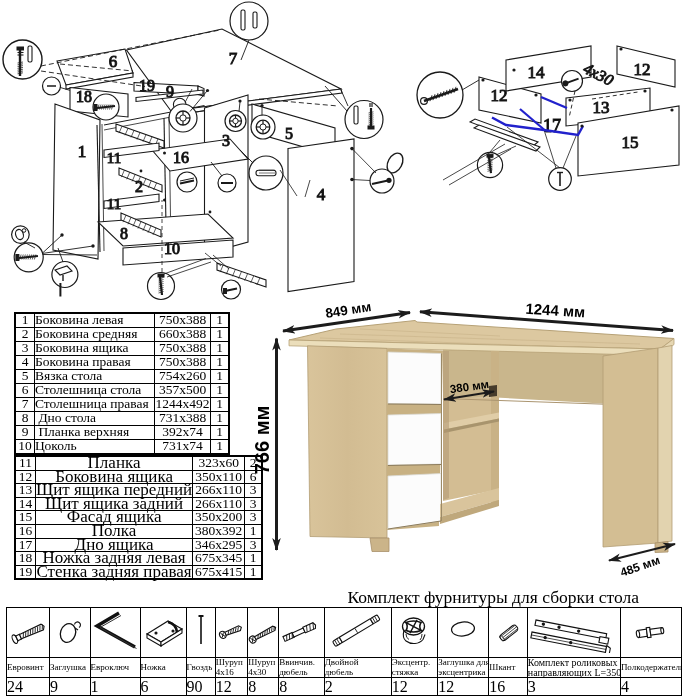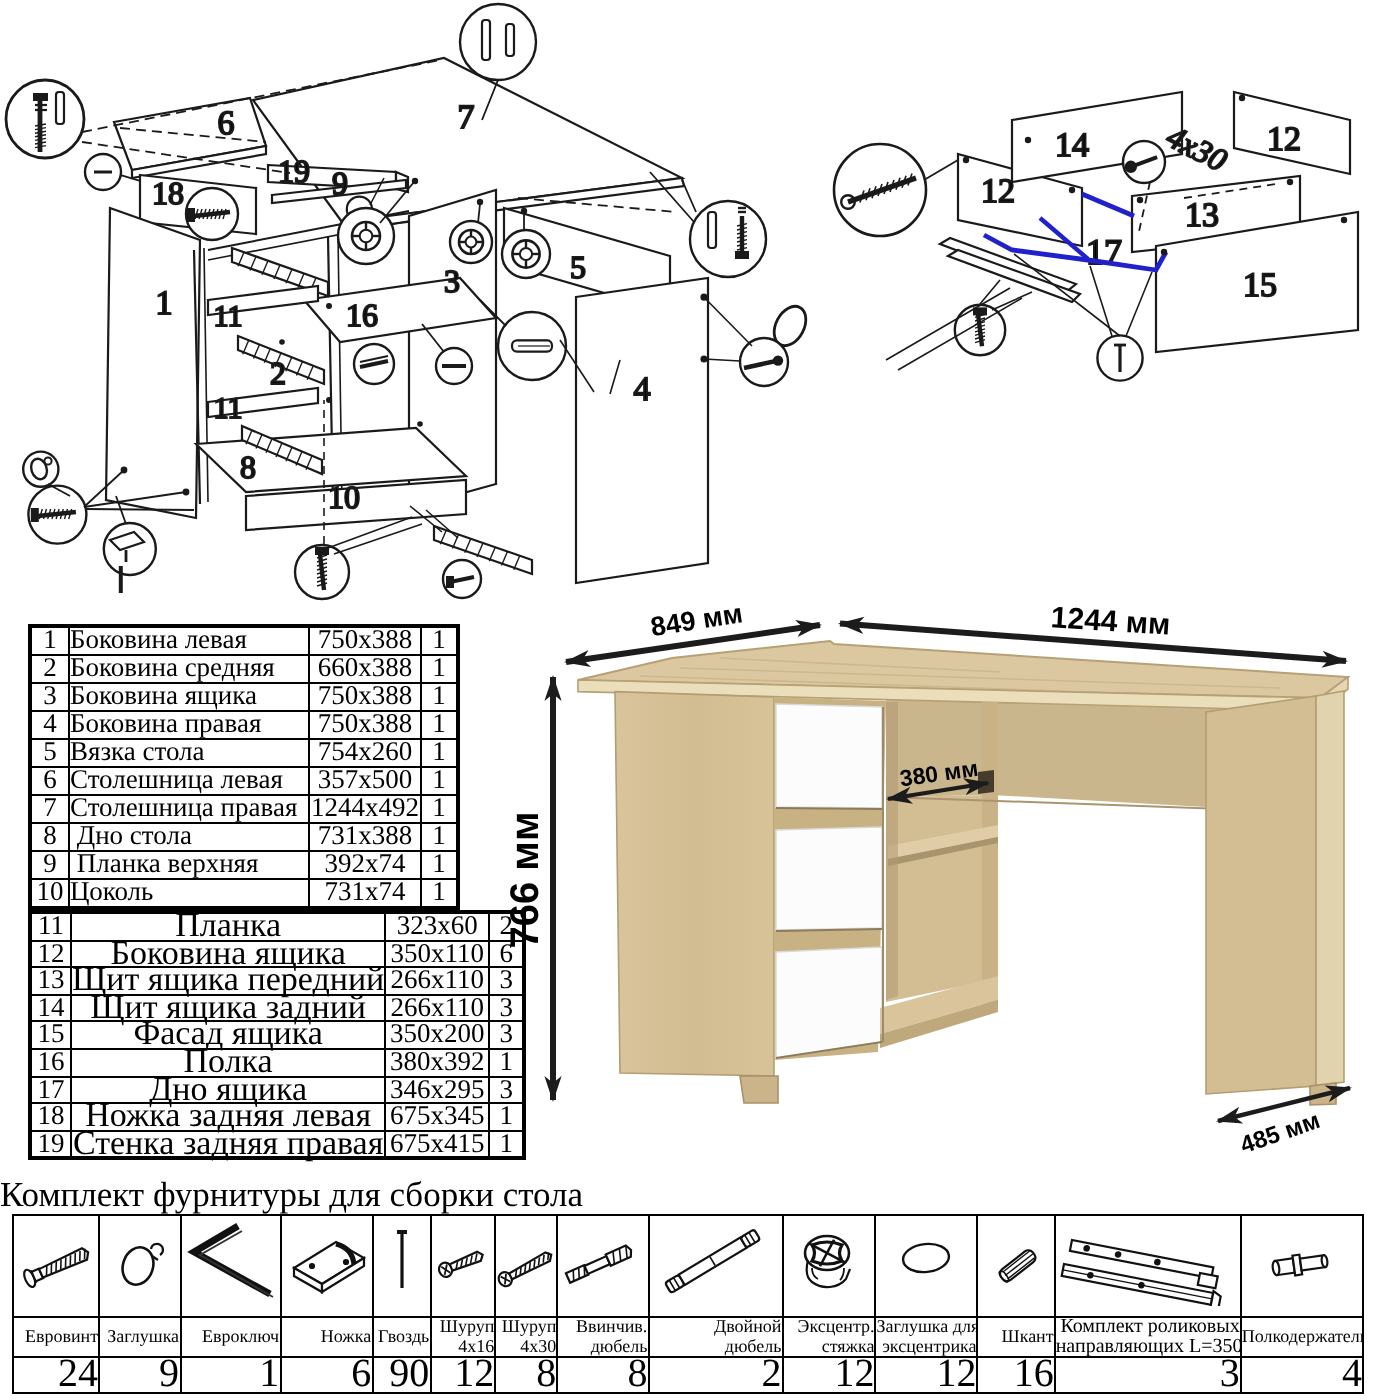--- a/index.html
+++ b/index.html
@@ -6,27 +6,27 @@
 .abs{position:absolute;}
 table{border-collapse:collapse;}
 #t1{left:14px;top:312px;}
 #t2{left:14px;top:455px;}
 #t1 table,#t2 table{border:2px solid #000;}
 #t1 td,#t2 td{border:1px solid #000;font-size:13.5px;line-height:12.5px;padding:0;white-space:nowrap;color:#000;}
 #t1 td{height:13px;} #t2 td:nth-child(2){font-size:17px;}
 #t2 td{height:12.6px;}
 .cn{text-align:center;}
 .nm{padding-left:4px;font-size:13px;}
-#title{left:0;top:587px;width:639px;text-align:left;font-size:17.5px;color:#000;}
+#title{left:0;top:587px;width:639px;text-align:right;font-size:17.5px;color:#000;}
 #hw{left:6px;top:607px;}
 #hw table{border:1px solid #000;table-layout:fixed;width:676px;}
-#hw td{border:1px solid #000;padding:0;text-align:right;vertical-align:middle;color:#000;}
+#hw td{border:1px solid #000;padding:0;text-align:left;vertical-align:middle;color:#000;}
 #hw .ic{height:45px;}
 #hw .lb{font-size:9px;line-height:9.5px;height:19px;white-space:nowrap;overflow:hidden;}
-#hw .qt{font-size:20px;height:17px;line-height:17px;}
+#hw .qt{font-size:16px;height:17px;line-height:17px;}
 svg text{fill:#000;}
 </style></head>
 <body>
 <div id="page">
 
 <svg class="abs" id="diag" style="left:0;top:0" width="689" height="310" viewBox="0 0 689 310" fill="none" stroke="#1a1a1a" stroke-width="1">
 <polygon points="126.5,50 222,29 341,89 171,111" fill="#fff" stroke="#1a1a1a" stroke-width="1.1"></polygon>
 <polygon points="171,111 341,89 342,93 172,115" fill="#fff" stroke="#1a1a1a" stroke-width="1.1"></polygon>
 <polygon points="57,61 125,49 133,73 66,85" fill="#fff" stroke="#1a1a1a" stroke-width="1.1"></polygon>
 <polygon points="66,85 133,73 133,77 66,89" fill="#fff" stroke="#1a1a1a" stroke-width="1.1"></polygon>
@@ -393,21 +393,21 @@
             <td class="cn">1</td>
           </tr>
 <tr>
             <td class="cn">5</td>
             <td class="nm">Вязка стола</td>
             <td class="cn">754x260</td>
             <td class="cn">1</td>
           </tr>
 <tr>
             <td class="cn">6</td>
-            <td class="nm">Столешница левая</td>
+            <td class="nm">Столешница стола</td>
             <td class="cn">357x500</td>
             <td class="cn">1</td>
           </tr>
 <tr>
             <td class="cn">7</td>
             <td class="nm">Столешница правая</td>
             <td class="cn">1244x492</td>
             <td class="cn">1</td>
           </tr>
 <tr>

